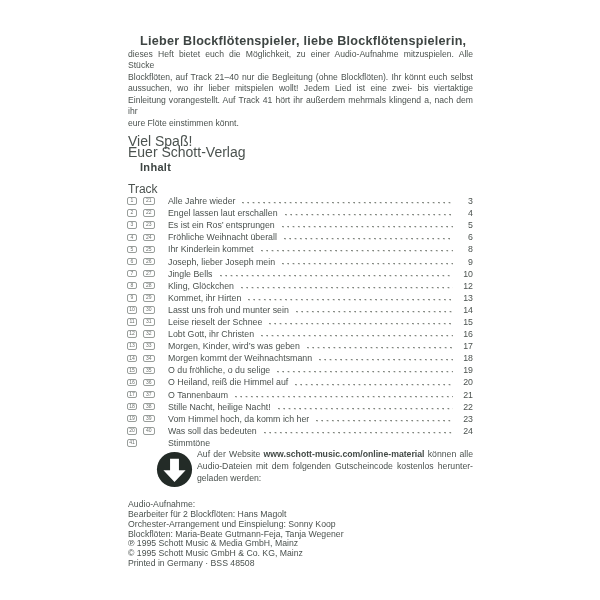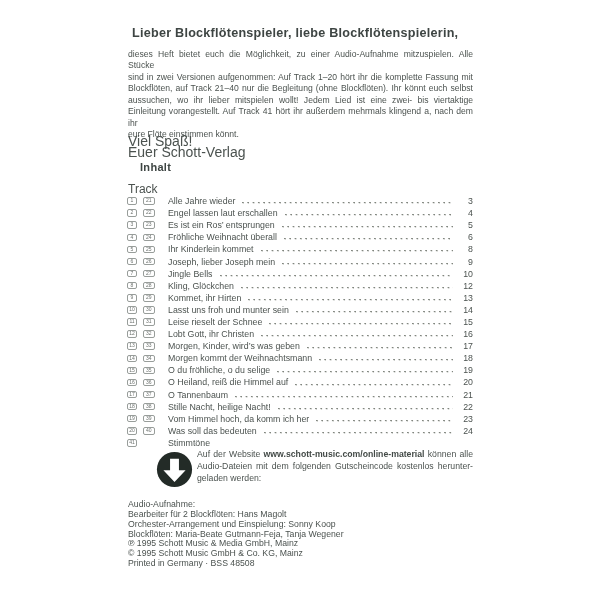--- a/index.html
+++ b/index.html
@@ -7,21 +7,21 @@
     position: relative;
     width: 600px; height: 600px;
     background: #ffffff;
     font-family: "Liberation Sans", sans-serif;
     color: #49504d;
     overflow: hidden;
   }
   .heading {
     position: absolute; left: 128px; top: 22px;
     font-size: 12.6px; font-weight: 700; color: #3e4543;
-    letter-spacing: 0.25px; margin: 4px; white-space: nowrap;
+    letter-spacing: 0.25px; margin: 12px; white-space: nowrap;
   }
   .intro {
     position: absolute; left: 128px; top: 49px; width: 345px;
     font-size: 8.6px; line-height: 11.45px; color: #4b524f;
   }
   .jline { text-align: justify; text-align-last: justify; }
   .jline.last { text-align: left; text-align-last: left; }
   .greeting {
     position: absolute; left: 128px; top: 136px;
     font-size: 14px; line-height: 11.3px; color: #4b524f;
@@ -75,21 +75,20 @@
 </style>
 </head>
 <body>
 
 <div class="page">
 
   <h1 class="heading">Lieber Blockflötenspieler, liebe Blockflötenspielerin,</h1>
 
   <div class="intro">
       <div class="jline">dieses Heft bietet euch die Möglichkeit, zu einer Audio-Aufnahme mitzuspielen. Alle Stücke</div>
-      <div class="jline">sind in zwei Versionen aufgenommen: Auf Track 1–20 hört ihr die komplette Fassung mit</div>
       <div class="jline">Blockflöten, auf Track 21–40 nur die Begleitung (ohne Blockflöten). Ihr könnt euch selbst</div>
       <div class="jline">aussuchen, wo ihr lieber mitspielen wollt! Jedem Lied ist eine zwei- bis viertaktige</div>
       <div class="jline">Einleitung vorangestellt. Auf Track 41 hört ihr außerdem mehrmals klingend a, nach dem ihr</div>
       <div class="jline last">eure Flöte einstimmen könnt.</div>
     </div>
 
   <div class="greeting">
     <div>Viel Spaß!</div>
     <div>Euer Schott-Verlag</div>
   </div>

